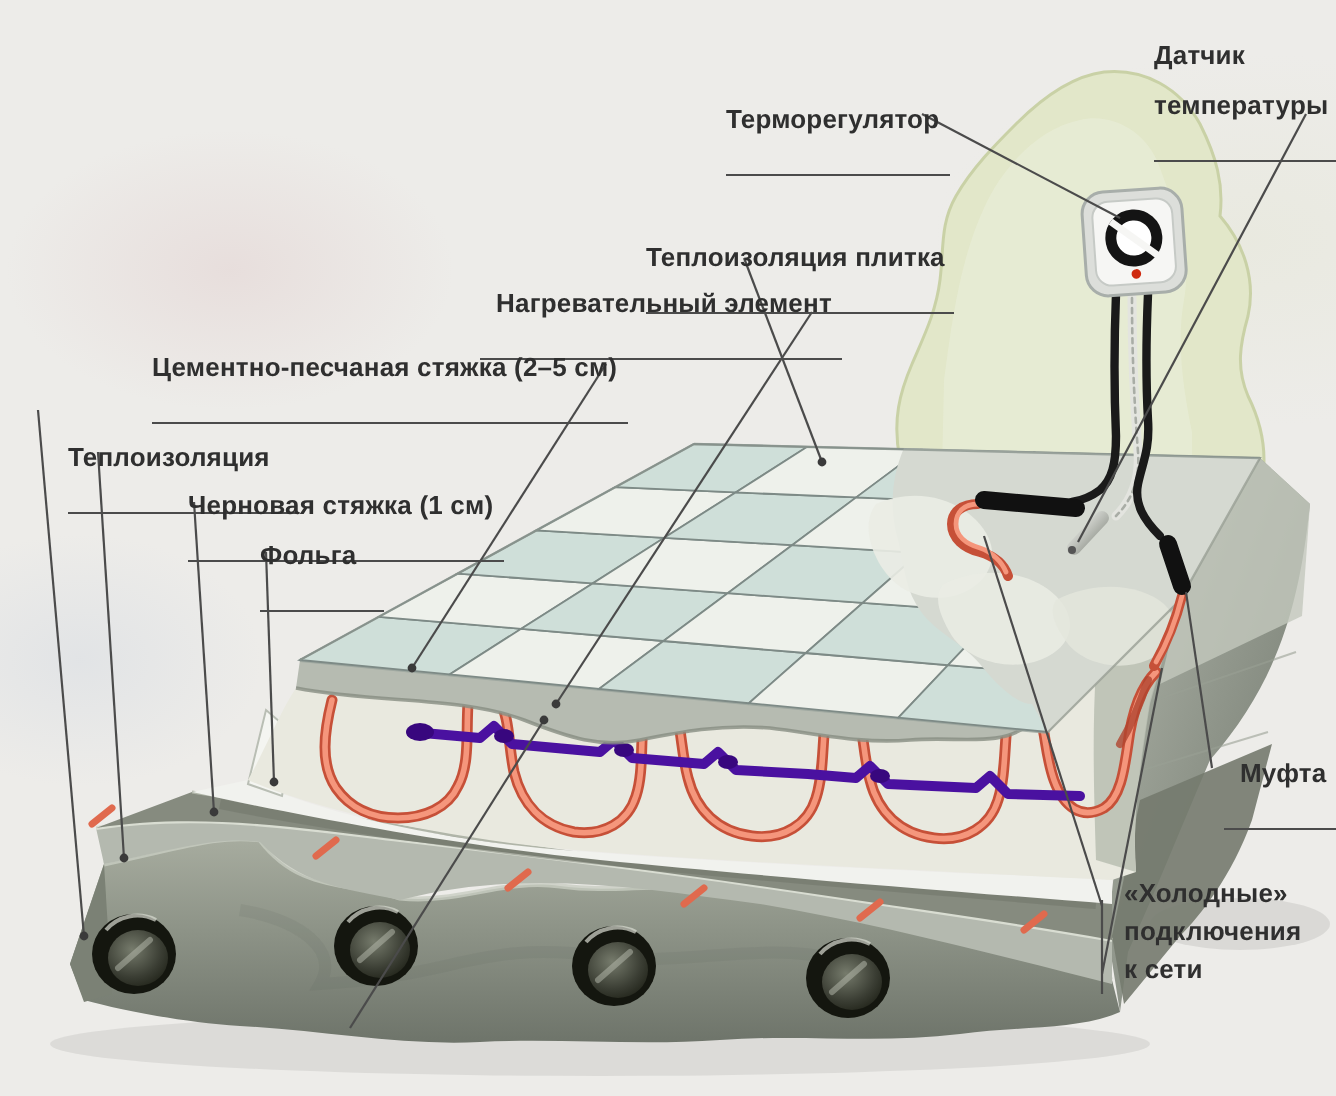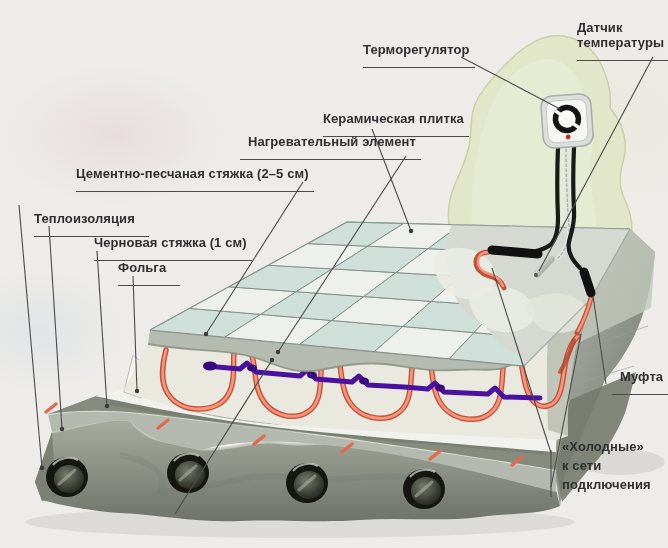--- a/index.html
+++ b/index.html
@@ -10,21 +10,21 @@
       radial-gradient(160px 100px at 115px 135px, rgba(221,196,196,.35), transparent 70%),
       radial-gradient(130px 90px at 40px 330px, rgba(196,206,221,.28), transparent 70%),
       radial-gradient(220px 130px at 625px 120px, rgba(228,230,212,.45), transparent 72%),
       #edece9;
   }
   svg.art{position:absolute;left:0;top:0;}
   .lbl{
     position:absolute;color:#2f2f2f;font-size:13px;font-weight:700;
     letter-spacing:.1px;line-height:15px;white-space:nowrap;z-index:5;
   }
-  .u{border-bottom:1.6px solid #4b4b4b;padding-bottom:10px;padding-right:5px;display:inline-block;}
+  .u{border-bottom:1.6px solid #4b4b4b;padding-bottom:20px;padding-right:5px;display:inline-block;margin-top:10px;}
   .u-ext{padding-right:14px;}
   .u-left{padding-left:8px;}
   .stack{line-height:19px;}
 </style>
 </head>
 <body>
 
 <div class="stage">
 
 <svg class="art" width="668" height="548" viewBox="0 0 668 548">
@@ -281,35 +281,35 @@
   </g>
 </svg>
 
 <div class="lbl" style="left:363px;top:42px"><span class="u">Терморегулятор</span></div>
 
 <div class="lbl" style="left:577px;top:20px">
   <div>Датчик</div>
   <div class="u">температуры</div>
 </div>
 
-<div class="lbl" style="left:323px;top:111px"><span class="u">Керамическая плитка</span></div>
+<div class="lbl" style="left:323px;top:111px"><span class="u">Теплоизоляция плитка</span></div>
 
 <div class="lbl" style="left:240px;top:134px"><span class="u u-left">Нагревательный элемент</span></div>
 
 <div class="lbl" style="left:76px;top:166px"><span class="u">Цементно-песчаная стяжка (2–5 см)</span></div>
 
 
 <div class="lbl" style="left:34px;top:211px"><span class="u u-ext">Теплоизоляция</span></div>
 
 <div class="lbl" style="left:94px;top:235px"><span class="u">Черновая стяжка (1 см)</span></div>
 
-<div class="lbl" style="left:118px;top:260px"><span class="u u-ext">Фольга</span></div>
+<div class="lbl" style="left:130px;top:260px"><span class="u u-ext">Фольга</span></div>
 
 <div class="lbl" style="left:612px;top:369px"><span class="u u-left">Муфта</span></div>
 
 <div class="lbl stack" style="left:562px;top:437px">
   <div>«Холодные»</div>
+  <div>подключения</div>
   <div>к сети</div>
-  <div>подключения</div>
 </div>
 
 
 </div>
 
 </body></html>

